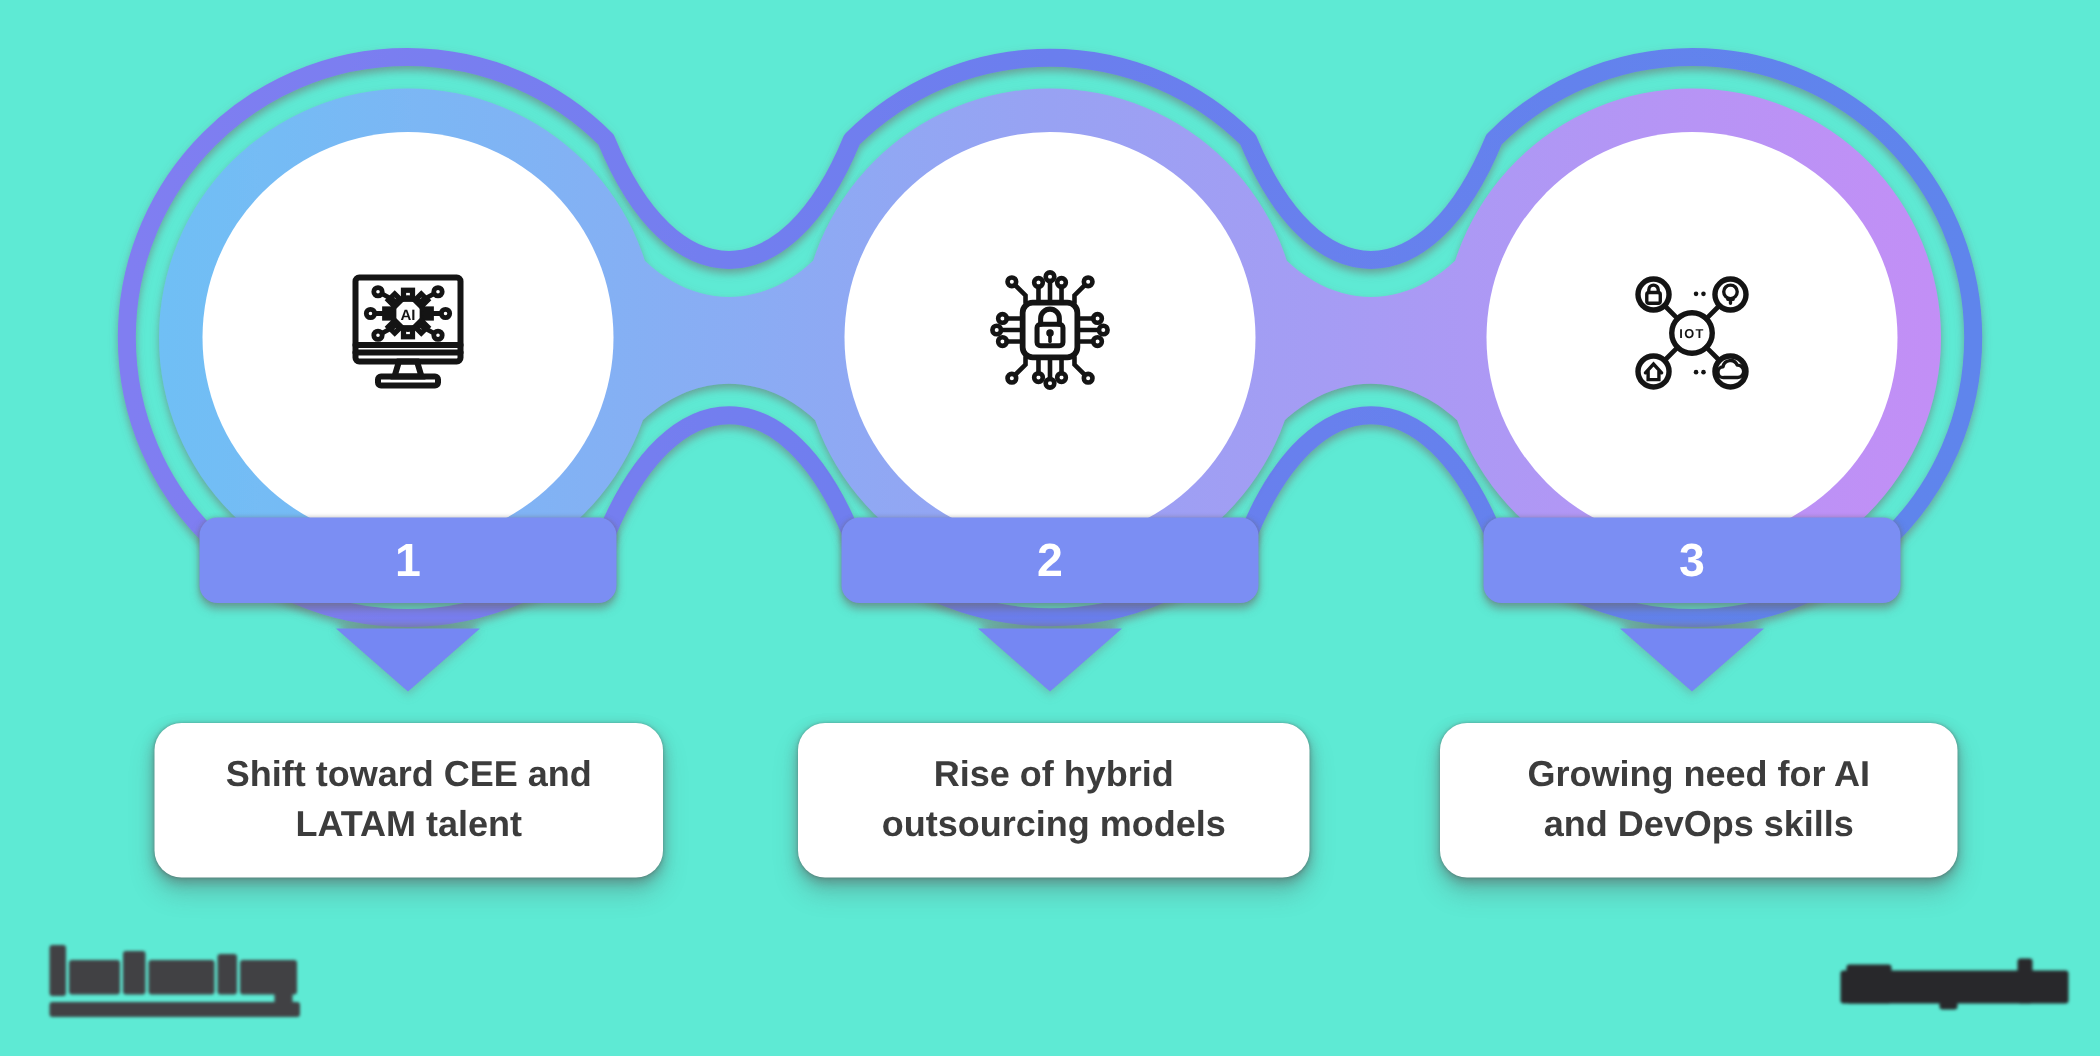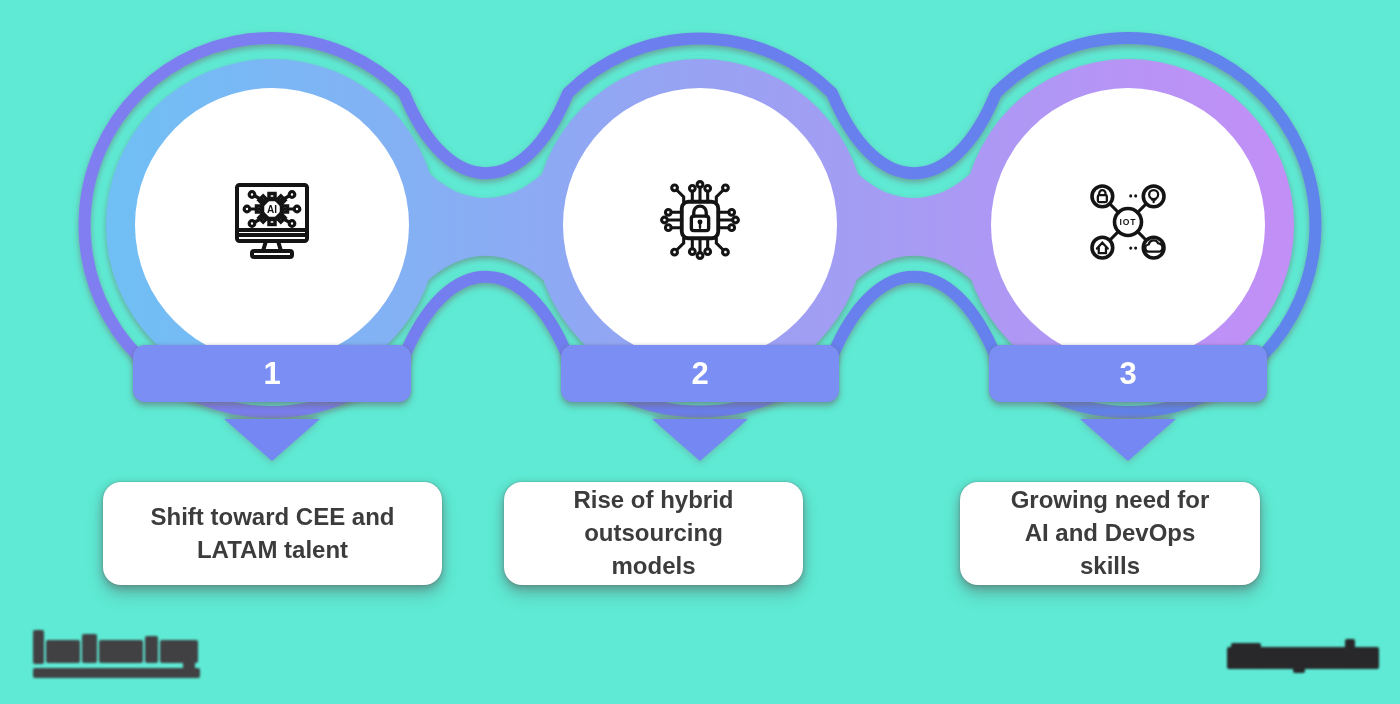--- a/index.html
+++ b/index.html
@@ -30,22 +30,22 @@
     border-top:42px solid #7587f3;
   }
   .label-box{
     position:absolute;top:482px;height:103px;background:#ffffff;border-radius:18px;
     display:flex;align-items:center;justify-content:flex-end;text-align:center;
     padding:0 36px;box-sizing:border-box;
     font-size:24px;font-weight:600;color:#3c3c3c;line-height:1.37;
     box-shadow:0 3px 8px rgba(90,90,90,.5),0 10px 16px rgba(90,90,90,.28),0 0 2px rgba(60,60,60,.35);
   }
   .label-box.l1{left:103px;width:339px;}
-  .label-box.l2{left:504px;width:299px;}
-  .label-box.l3{left:960px;width:300px;}
+  .label-box.l2{left:532px;width:341px;}
+  .label-box.l3{left:960px;width:345px;}
   
   .logo-left{position:absolute;left:33px;top:626px;width:168px;height:56px;filter:blur(1px);}
   .logo-left div{position:absolute;background:#414144;border-radius:2px;}
   .ll-stem{left:0;top:4px;width:11px;height:34px;}
   .ll-b1{left:13px;top:14px;width:34px;height:23px;}
   .ll-b2{left:49px;top:8px;width:15px;height:29px;}
   .ll-b3{left:66px;top:14px;width:44px;height:23px;}
   .ll-b4{left:112px;top:10px;width:13px;height:27px;}
   .ll-b5{left:127px;top:14px;width:38px;height:23px;}
   .ll-desc{left:150px;top:30px;width:12px;height:14px;}

